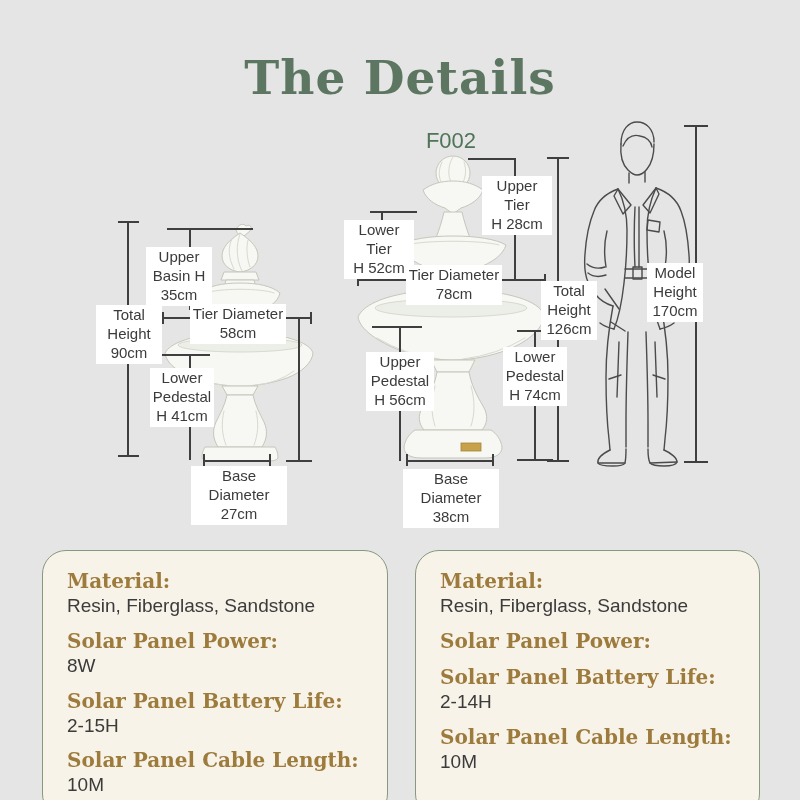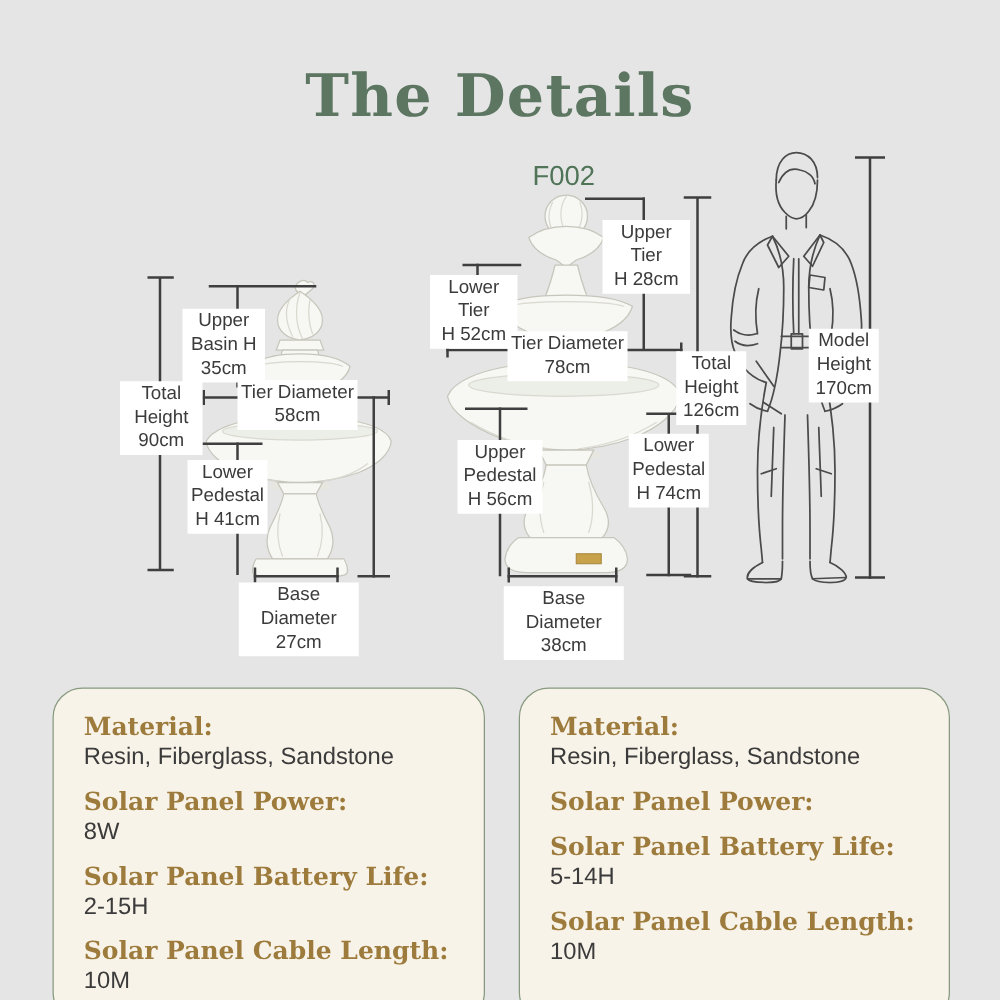--- a/index.html
+++ b/index.html
@@ -219,21 +219,21 @@
     <section class="card" style="left:415px;top:513px;width:345px;height:268px;">
       <div class="spec">
         <h3 class="spec-label">Material:</h3>
         <p class="spec-value">Resin, Fiberglass, Sandstone</p>
       </div>
       <div class="spec">
         <h3 class="spec-label">Solar Panel Power:</h3>
       </div>
       <div class="spec">
         <h3 class="spec-label">Solar Panel Battery Life:</h3>
-        <p class="spec-value">5-14H</p>
+        <p class="spec-value">2-14H</p>
       </div>
       <div class="spec">
         <h3 class="spec-label">Solar Panel Cable Length:</h3>
         <p class="spec-value">10M</p>
       </div>
     </section>
 
   </div>
 </div>
 

